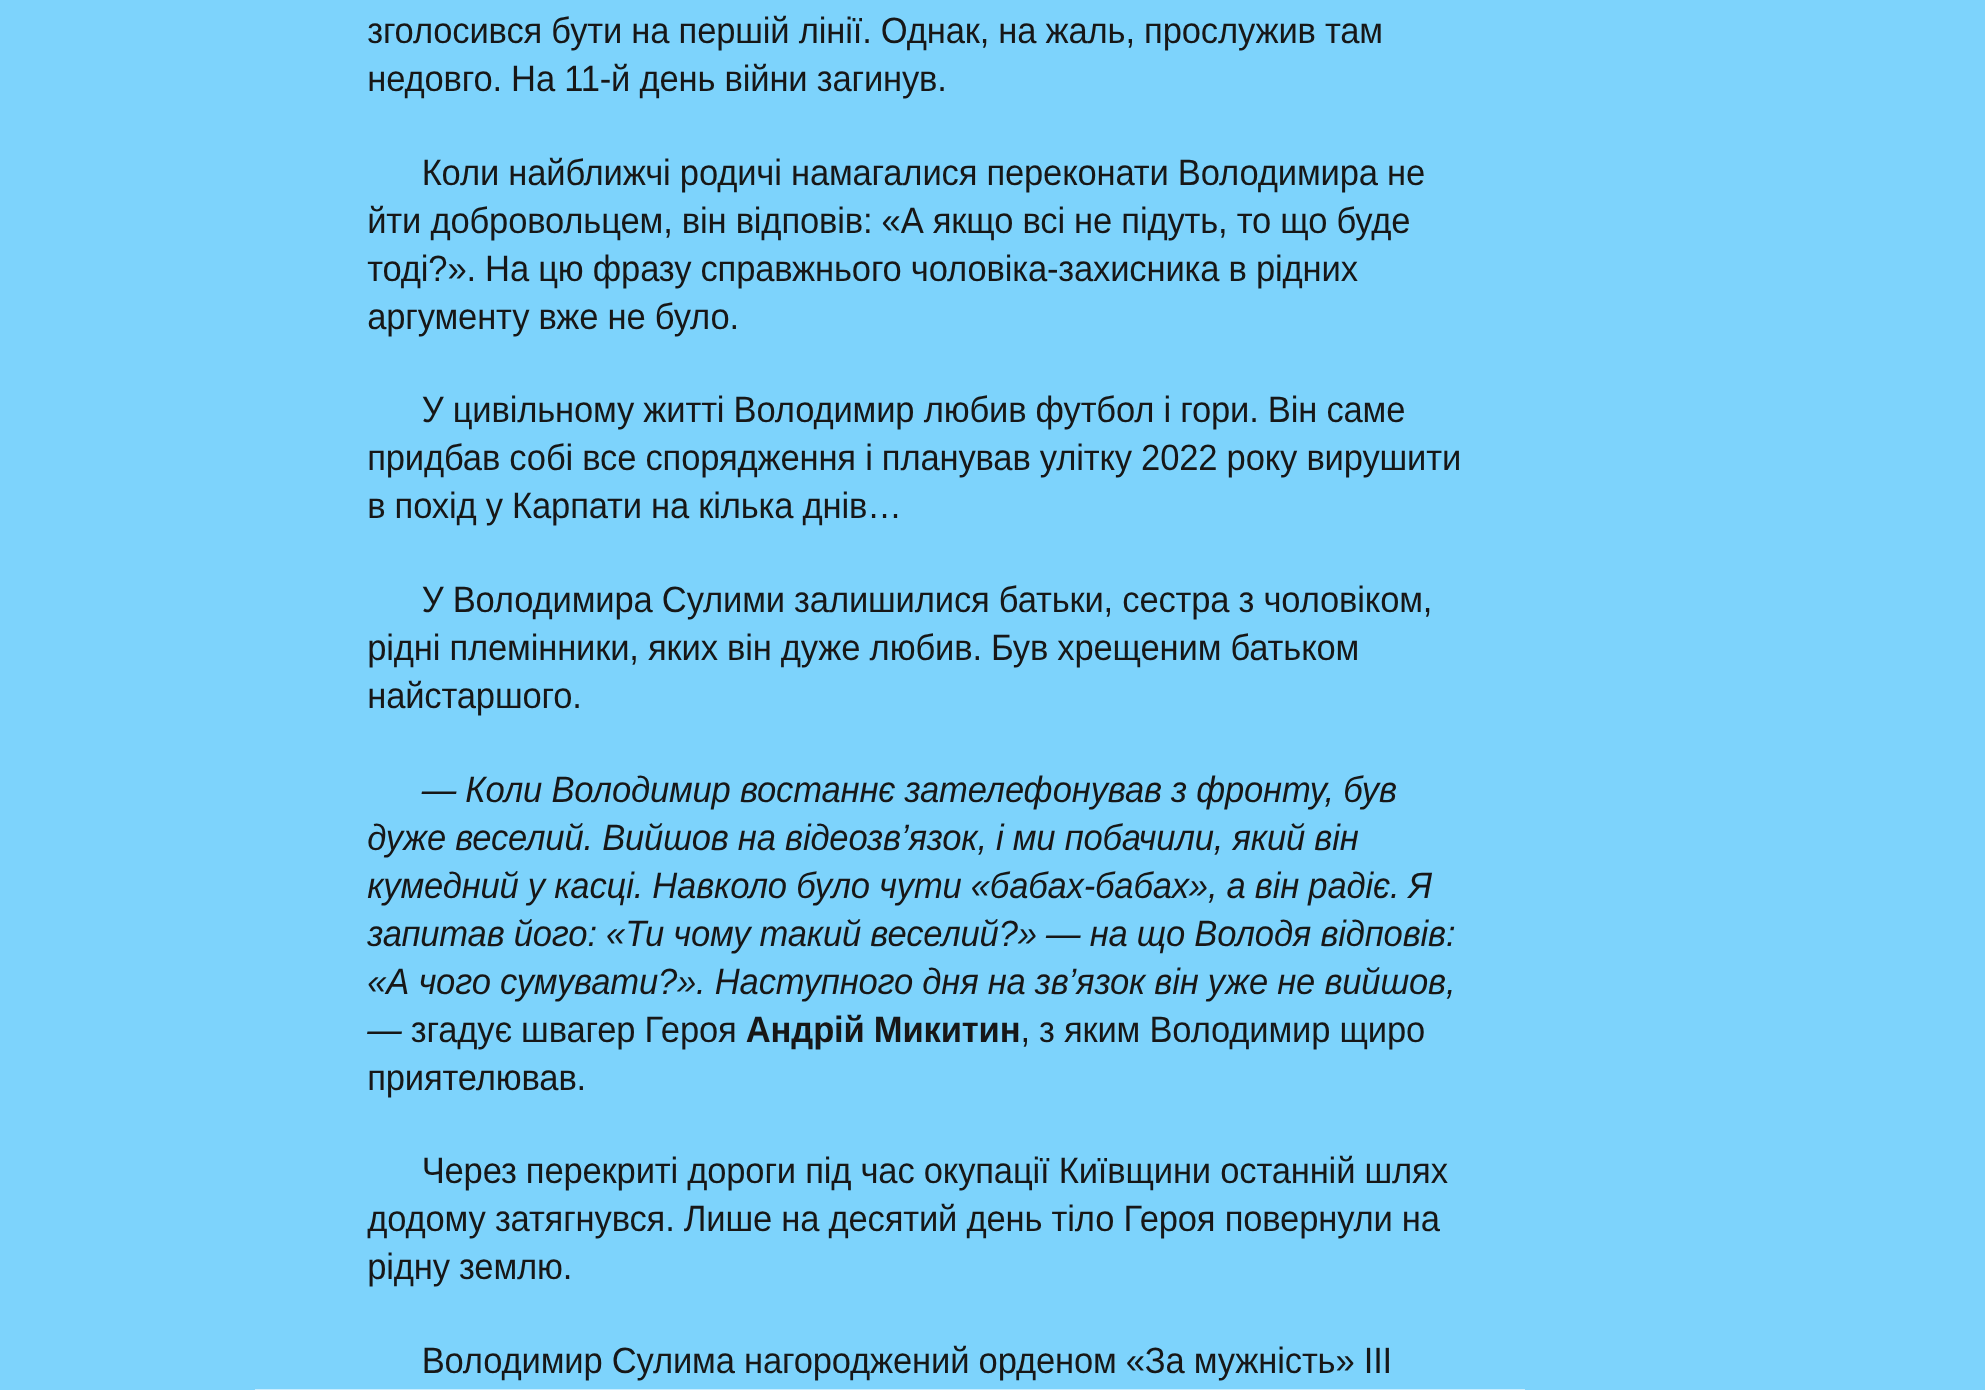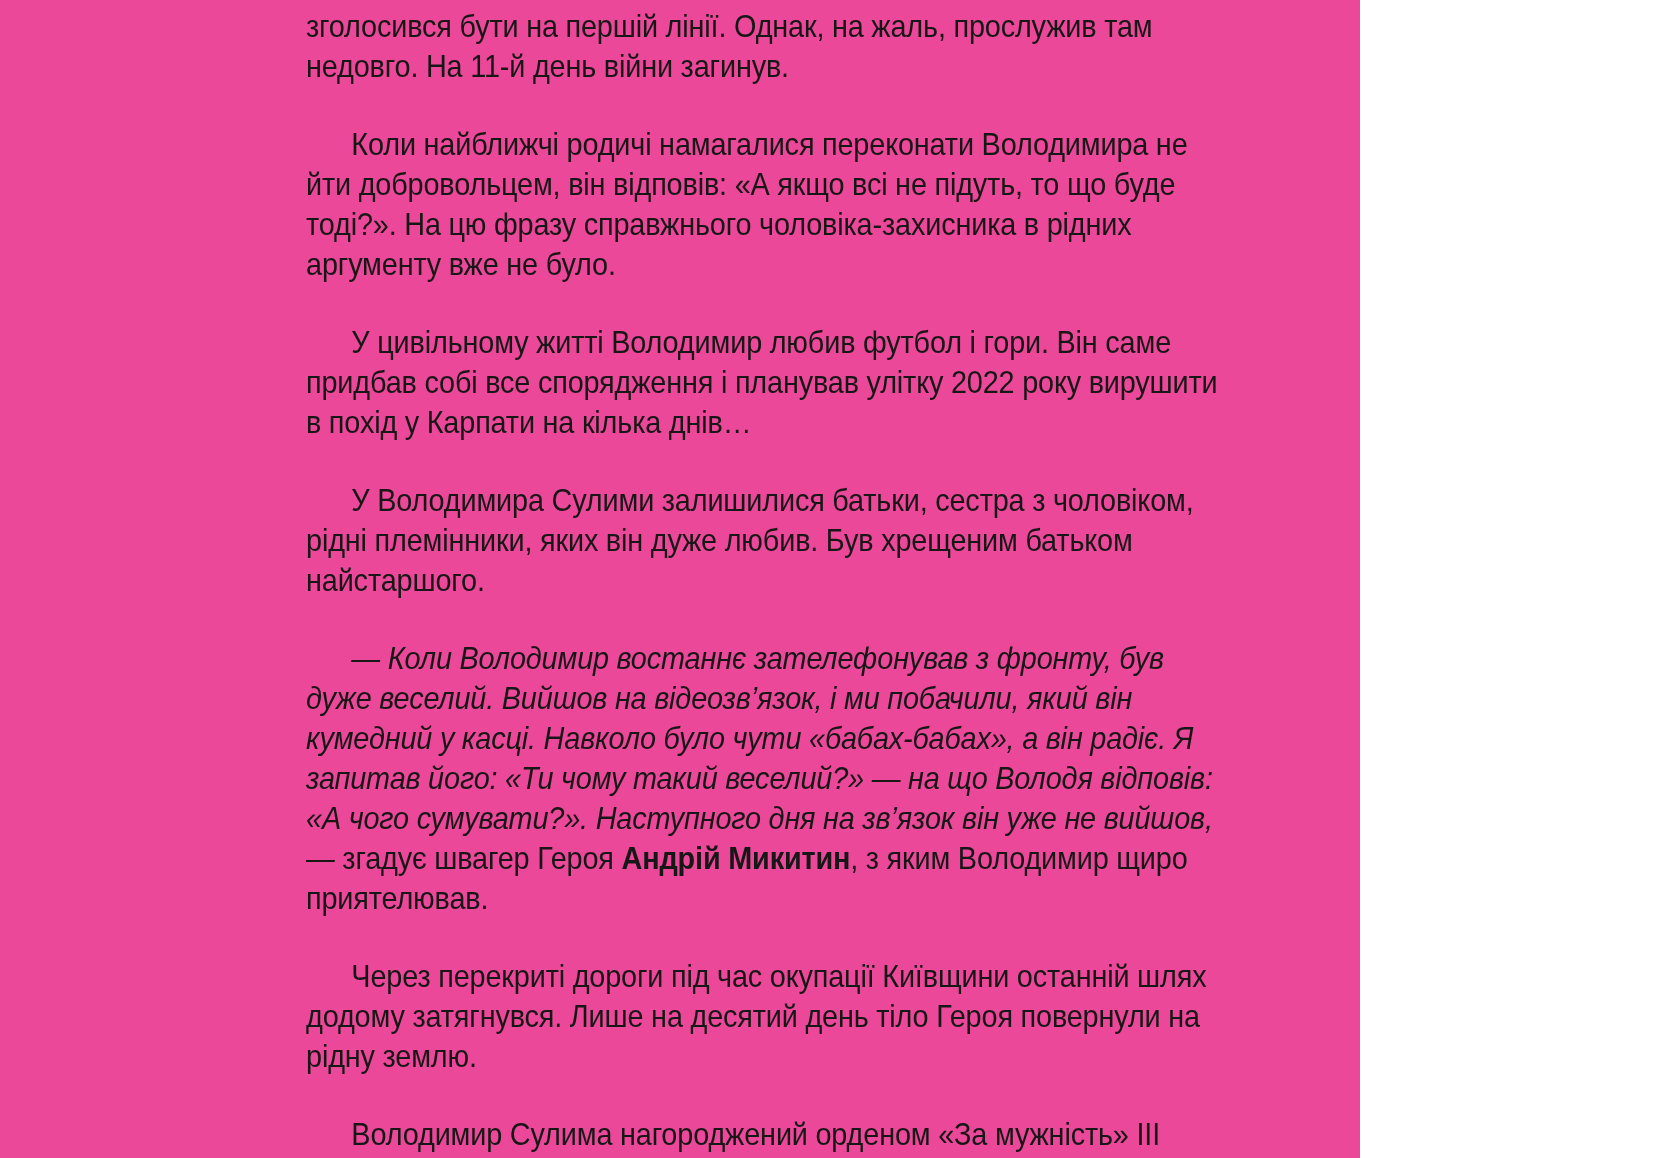--- a/index.html
+++ b/index.html
@@ -11,23 +11,23 @@
   body {
     width: 1654px;
     height: 1158px;
     overflow: hidden;
     font-family: "Liberation Sans", "DejaVu Sans", sans-serif;
     color: #1a1a1a;
   }
 
   .page {
     position: relative;
-    width: 1360px;
+    width: 1654px;
     height: 1158px;
-    background: #ec4899;
+    background: #7dd3fc;
     box-sizing: border-box;
   }
 
   .text-column {
     position: absolute;
     left: 306px;
     top: 6px;
     width: 980px;
   }
 

